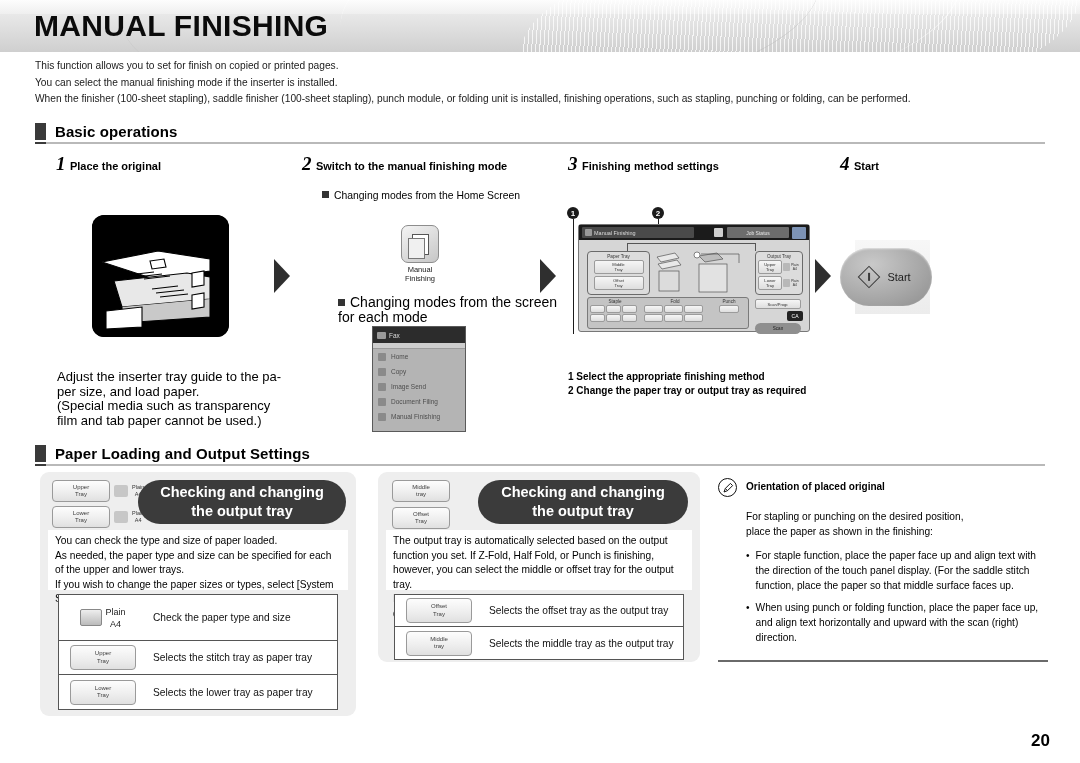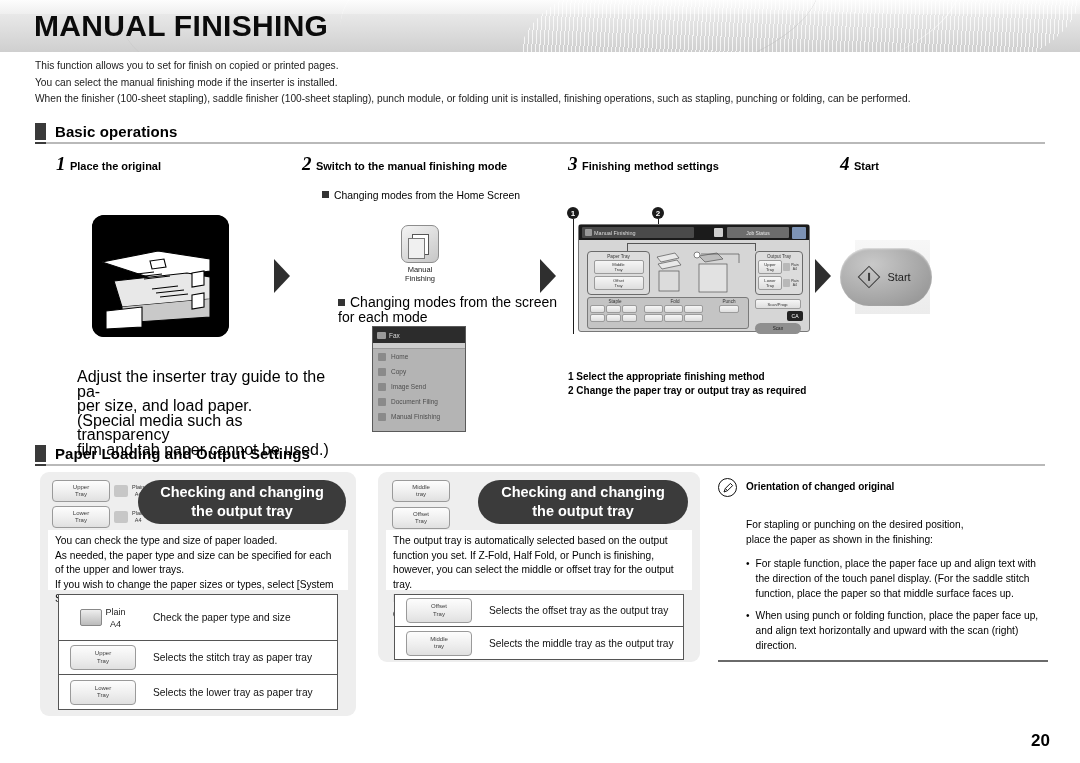--- a/index.html
+++ b/index.html
@@ -273,21 +273,21 @@
       <path d="M14 96 L50 92 L50 112 L14 114 Z" fill="#fff" stroke="#000"></path>
       <path d="M36 60 L62 57 M44 62 L70 59 M52 64 L78 61" stroke="#000"></path>
       <path d="M60 74 L86 71 M64 78 L92 75 M68 82 L96 79" stroke="#000"></path>
       <path d="M100 58 L112 56 L112 70 L100 72 Z" fill="#fff" stroke="#000"></path>
       <path d="M100 80 L112 78 L112 92 L100 94 Z" fill="#fff" stroke="#000"></path>
       <path d="M58 46 L72 44 L74 52 L60 54 Z" fill="#fff" stroke="#000"></path>
     </g>
   </svg>
 </div>
 
-<div style="position:absolute; left:57px; top:370px; width:260px; font-size:16px; line-height:14.6px;margin-left:20px;">
+<div style="position:absolute; left:57px; top:370px; width:260px; font-size:13px; line-height:14.6px;">
   <div>Adjust the inserter tray guide to the pa-</div>
   <div>per size, and load paper.</div>
   <div>(Special media such as transparency</div>
   <div>film and tab paper cannot be used.)</div>
 </div>
 
 <div class="arrow" style="left:274px; top:259px;"></div>
 
 <div style="position:absolute; left:302px; top:153px; width:250px;">
   <span class="step-num">2</span>
@@ -599,23 +599,23 @@
 </div>
 
 <div style="position:absolute; left:718px; top:478px; width:330px;">
   <div style="display:flex; align-items:flex-start; gap:9px;">
     <div class="note-icon">
       <svg width="12" height="12" viewBox="0 0 12 12">
         <path d="M2 10 L3.4 6.4 L8.4 1.4 L10.6 3.6 L5.6 8.6 Z" fill="none" stroke="#111" stroke-width="1"></path>
         <path d="M3.4 6.4 L5.6 8.6" stroke="#111" stroke-width="0.8"></path>
       </svg>
     </div>
-    <div class="note-title" style="padding-top:3px;">Orientation of changed original</div>
-  </div>
-  <div class="note-body" style="margin-top:20px; padding-left:28px;">
+    <div class="note-title" style="padding-top:3px;">Orientation of placed original</div>
+  </div>
+  <div class="note-body" style="margin-top:12px; padding-left:28px;">
     <div>For stapling or punching on the desired position,</div>
     <div>place the paper as shown in the finishing:</div>
   </div>
   <div class="note-body" style="margin-top:9px; padding-left:28px;">
     <div style="display:flex; gap:6px;">
       <span>•</span>
       <span>For staple function, place the paper face up and align text with the direction of the touch panel display. (For the saddle stitch function, place the paper so that middle surface faces up.</span>
     </div>
     <div style="display:flex; gap:6px; margin-top:7px;">
       <span>•</span>

